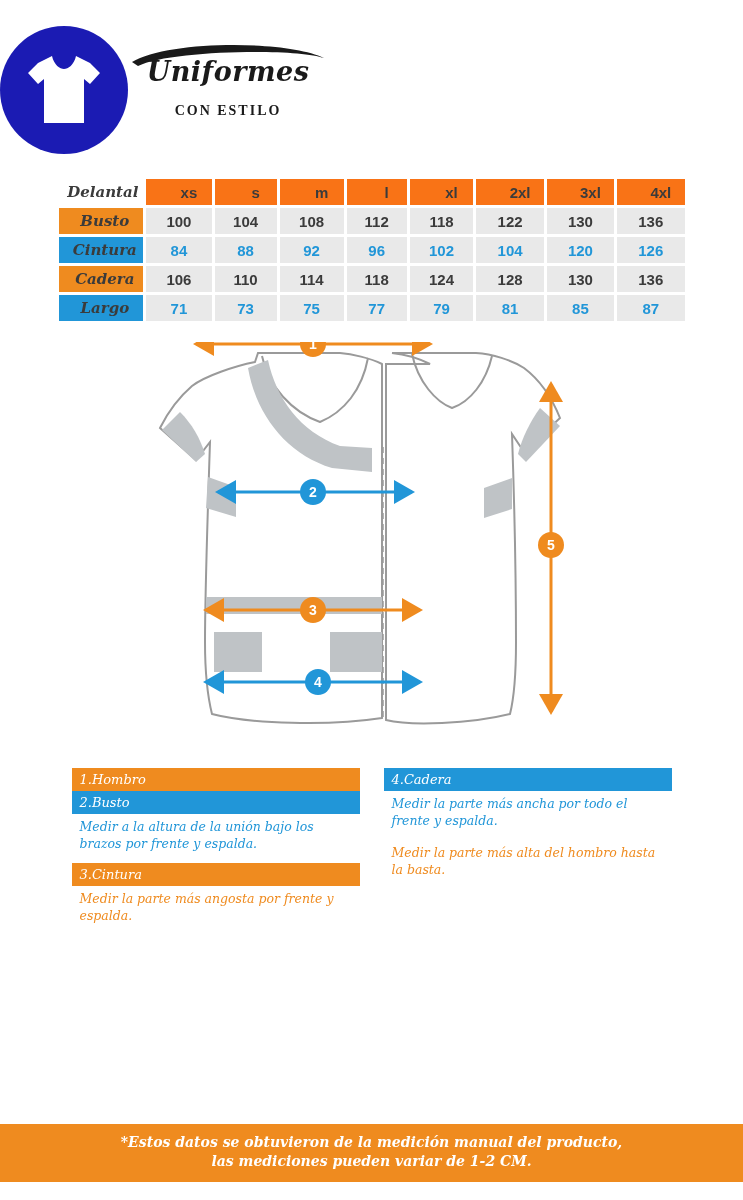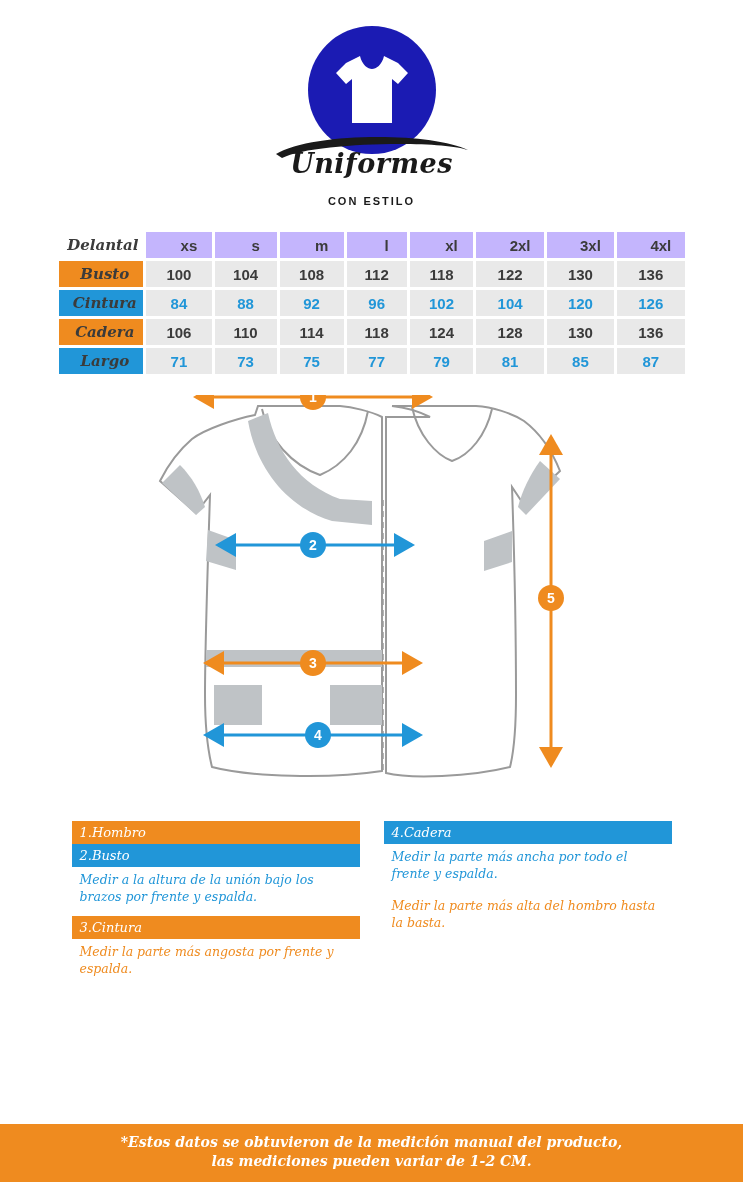--- a/index.html
+++ b/index.html
@@ -10,21 +10,21 @@
     font-family: "Liberation Sans", sans-serif;
     position: relative;
     overflow: hidden;
   }
 
   
   .logo-wrap {
     width: 100%;
     padding-top: 26px;
     display: flex;
-    flex-direction: column;
+    flex-direction: row;
     align-items: center;
   }
   .logo-circle {
     width: 128px;
     height: 128px;
     border-radius: 50%;
     background: #1b1bb3;
     display: flex;
     align-items: center;
     justify-content: center;
@@ -47,23 +47,23 @@
   .logo-name {
     font-family: "DejaVu Serif", serif;
     font-style: italic;
     font-weight: bold;
     font-size: 27px;
     color: #1a1a1a;
     letter-spacing: 0.5px;
     line-height: 1;
   }
   .logo-sub {
-    font-family: Liberation Sans, sans-serif;
-    font-weight: bold;
-    font-size: 11px;
+    font-family: Liberation Serif, serif;
+    font-weight: bold;
+    font-size: 14px;
     letter-spacing: 2px;
     color: #1a1a1a;
     margin-top: 18px;
   }
 
   
   .table-wrap {
     margin: 22px auto 9px auto;
     width: 632px;
   }
@@ -83,21 +83,21 @@
     background: #ffffff;
     color: #6d6d6d;
     font-family: "DejaVu Serif", serif;
     font-style: italic;
     font-size: 15px;
     text-align: left;
     padding-left: 4px;
     width: 92px;
   }
   th.size-head {
-    background: #c4b5fd;
+    background: #f97316;
     color: #ffffff;
     font-size: 17px;
     width: 88px;
     padding-left: 20px;
   }
   td.row-head {
     background: #2196d8;
     color: #ffffff;
     text-align: left;
     padding-left: 8px;

